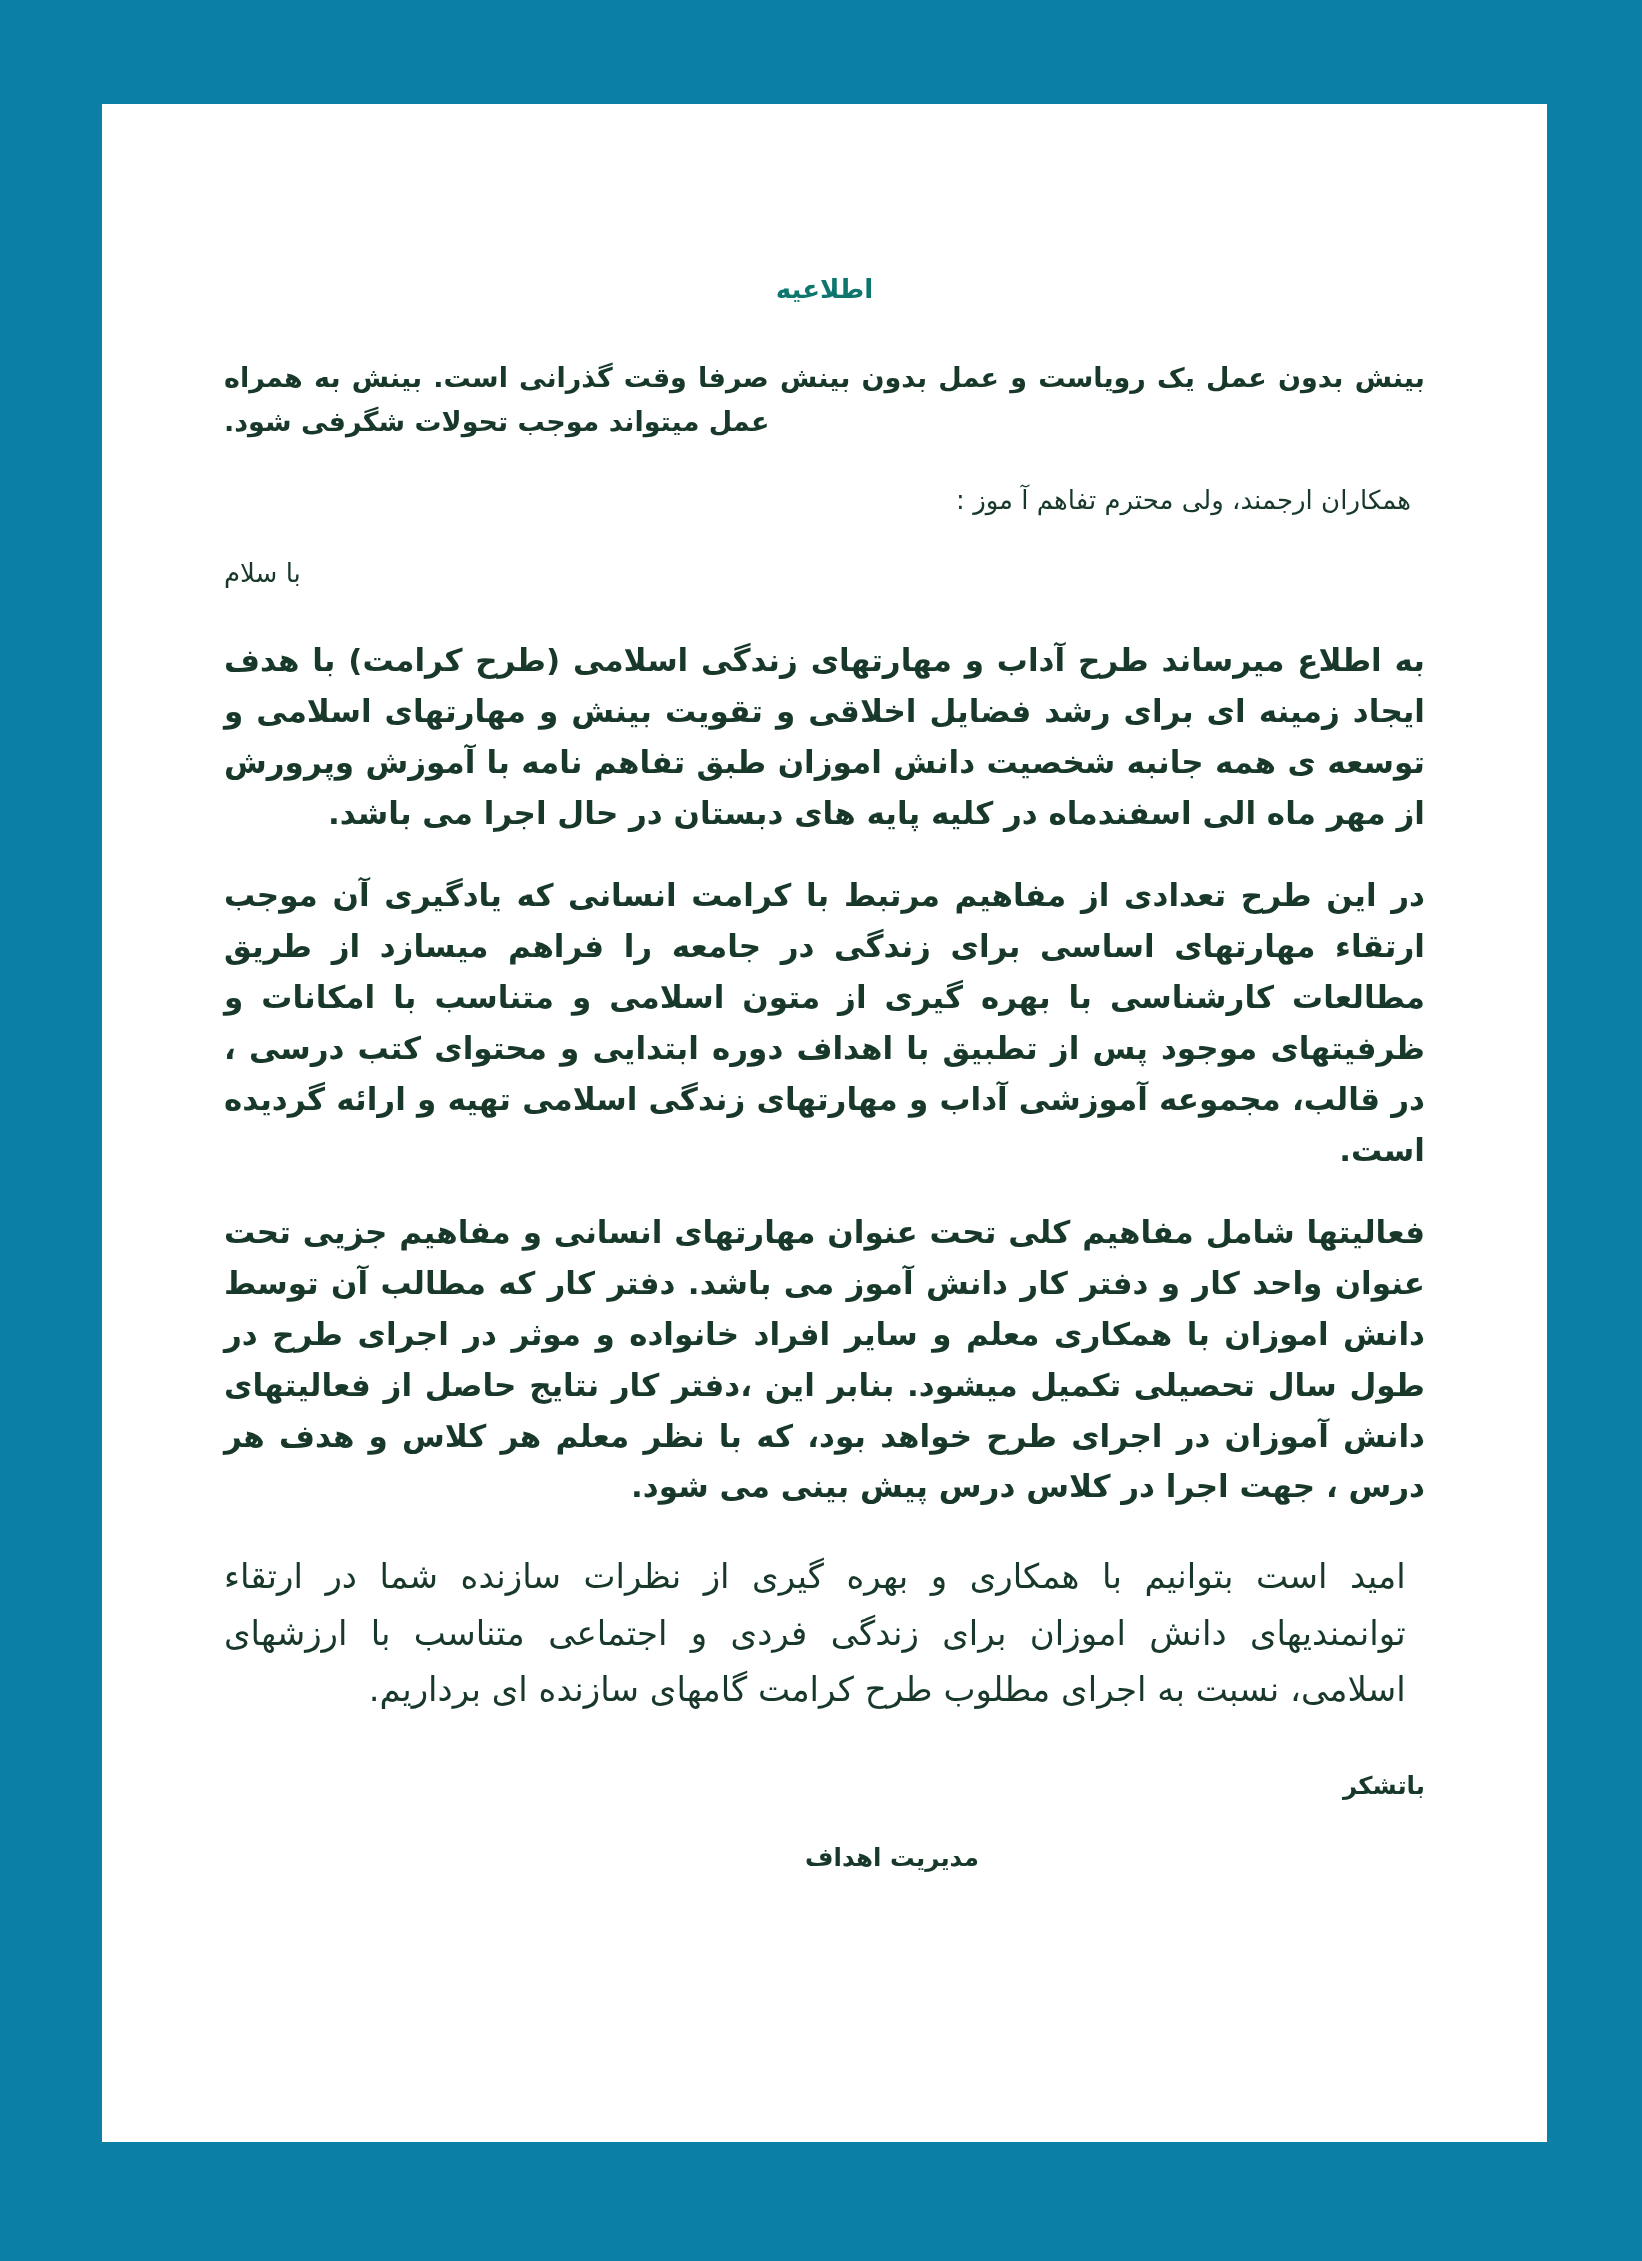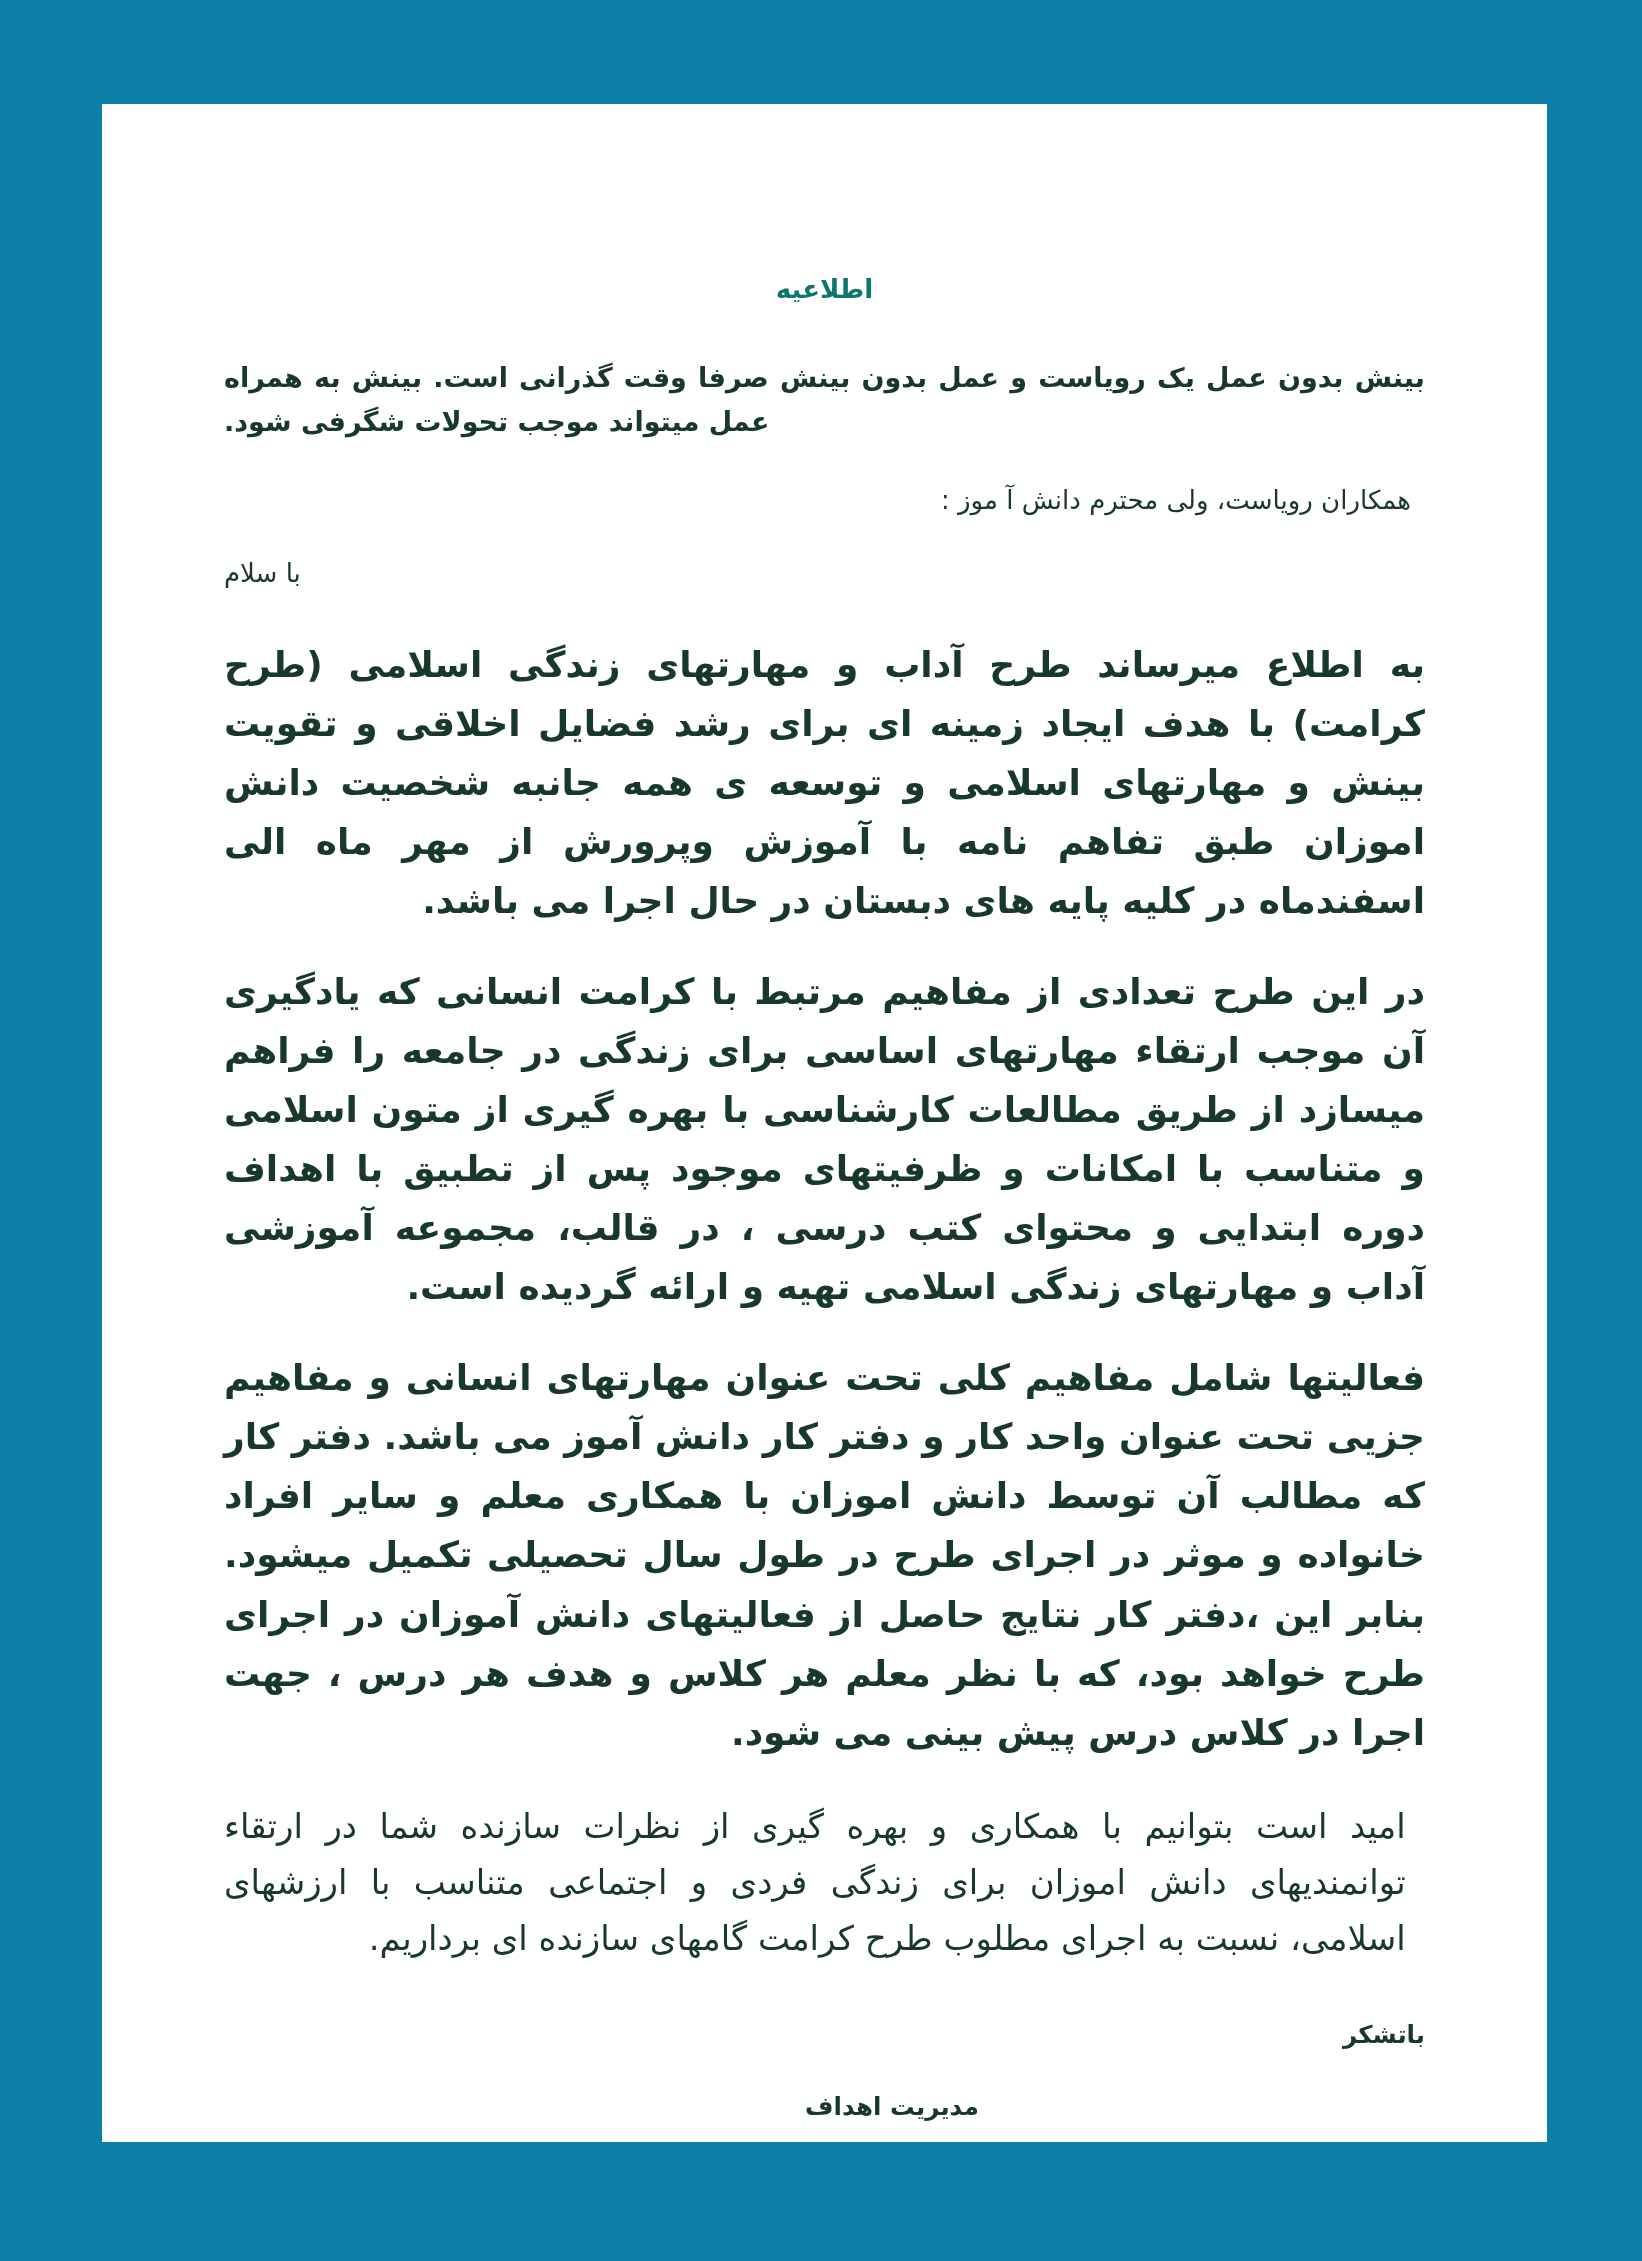--- a/index.html
+++ b/index.html
@@ -71,21 +71,21 @@
   .greeting-line {
     font-size: 26px;
     font-weight: normal;
     line-height: 1.6;
     margin: 0 0 40px 0;
     text-align: left;
     padding-right: 14px;
   }
 
   .body-paragraph {
-    font-size: 36px;
+    font-size: 31px;
     font-weight: bold;
     line-height: 1.64;
     text-align: justify;
     text-align-last: right;
     margin: 0 0 32px 0;
   }
 
   .body-paragraph.para-wide {
     text-align-last: right;
   }
@@ -120,21 +120,21 @@
 </head>
 <body>
 
 <div class="page-frame">
   <div class="doc-body">
 
     <h1 class="doc-title">اطلاعیه</h1>
 
     <p class="lead-paragraph">بینش بدون عمل یک رویاست و عمل بدون بینش صرفا وقت گذرانی است. بینش به همراه عمل میتواند موجب تحولات شگرفی شود.</p>
 
-    <p class="salutation-line">همکاران رویاست،  ولی محترم دانش آ موز :</p>
+    <p class="salutation-line">همکاران ارجمند،  ولی محترم تفاهم آ موز :</p>
 
     <p class="greeting-line">با سلام</p>
 
     <p class="body-paragraph">به اطلاع میرساند طرح آداب و مهارتهای زندگی اسلامی (طرح کرامت) با هدف ایجاد زمینه ای برای رشد فضایل اخلاقی و تقویت بینش و مهارتهای اسلامی و توسعه ی همه جانبه شخصیت دانش اموزان    طبق تفاهم نامه با آموزش وپرورش  از مهر ماه الی اسفندماه در کلیه پایه های دبستان در حال اجرا می باشد.</p>
 
     <p class="body-paragraph">در این طرح تعدادی از مفاهیم مرتبط با کرامت انسانی که یادگیری آن موجب ارتقاء مهارتهای اساسی برای زندگی در جامعه را فراهم میسازد از طریق مطالعات کارشناسی با بهره گیری از متون اسلامی و متناسب با امکانات و ظرفیتهای موجود پس از تطبیق با اهداف دوره ابتدایی و محتوای کتب درسی ، در قالب، مجموعه آموزشی آداب و مهارتهای زندگی اسلامی تهیه و ارائه گردیده است.</p>
 
     <p class="body-paragraph para-wide">فعالیتها شامل مفاهیم کلی تحت عنوان مهارتهای انسانی و مفاهیم جزیی تحت عنوان واحد کار و دفتر کار دانش آموز می باشد. دفتر کار که مطالب آن توسط دانش اموزان با همکاری معلم و سایر افراد خانواده و موثر در اجرای طرح در طول سال تحصیلی تکمیل میشود. بنابر این ،دفتر کار نتایج حاصل از فعالیتهای دانش آموزان در اجرای طرح خواهد بود، که با نظر معلم هر کلاس و هدف هر درس ، جهت اجرا در کلاس درس پیش بینی می شود.</p>
 
     <p class="closing-paragraph">امید است بتوانیم با همکاری و بهره گیری از نظرات سازنده شما در ارتقاء توانمندیهای دانش اموزان برای زندگی فردی و اجتماعی متناسب با ارزشهای اسلامی، نسبت به اجرای مطلوب طرح  کرامت گامهای سازنده ای برداریم.</p>

